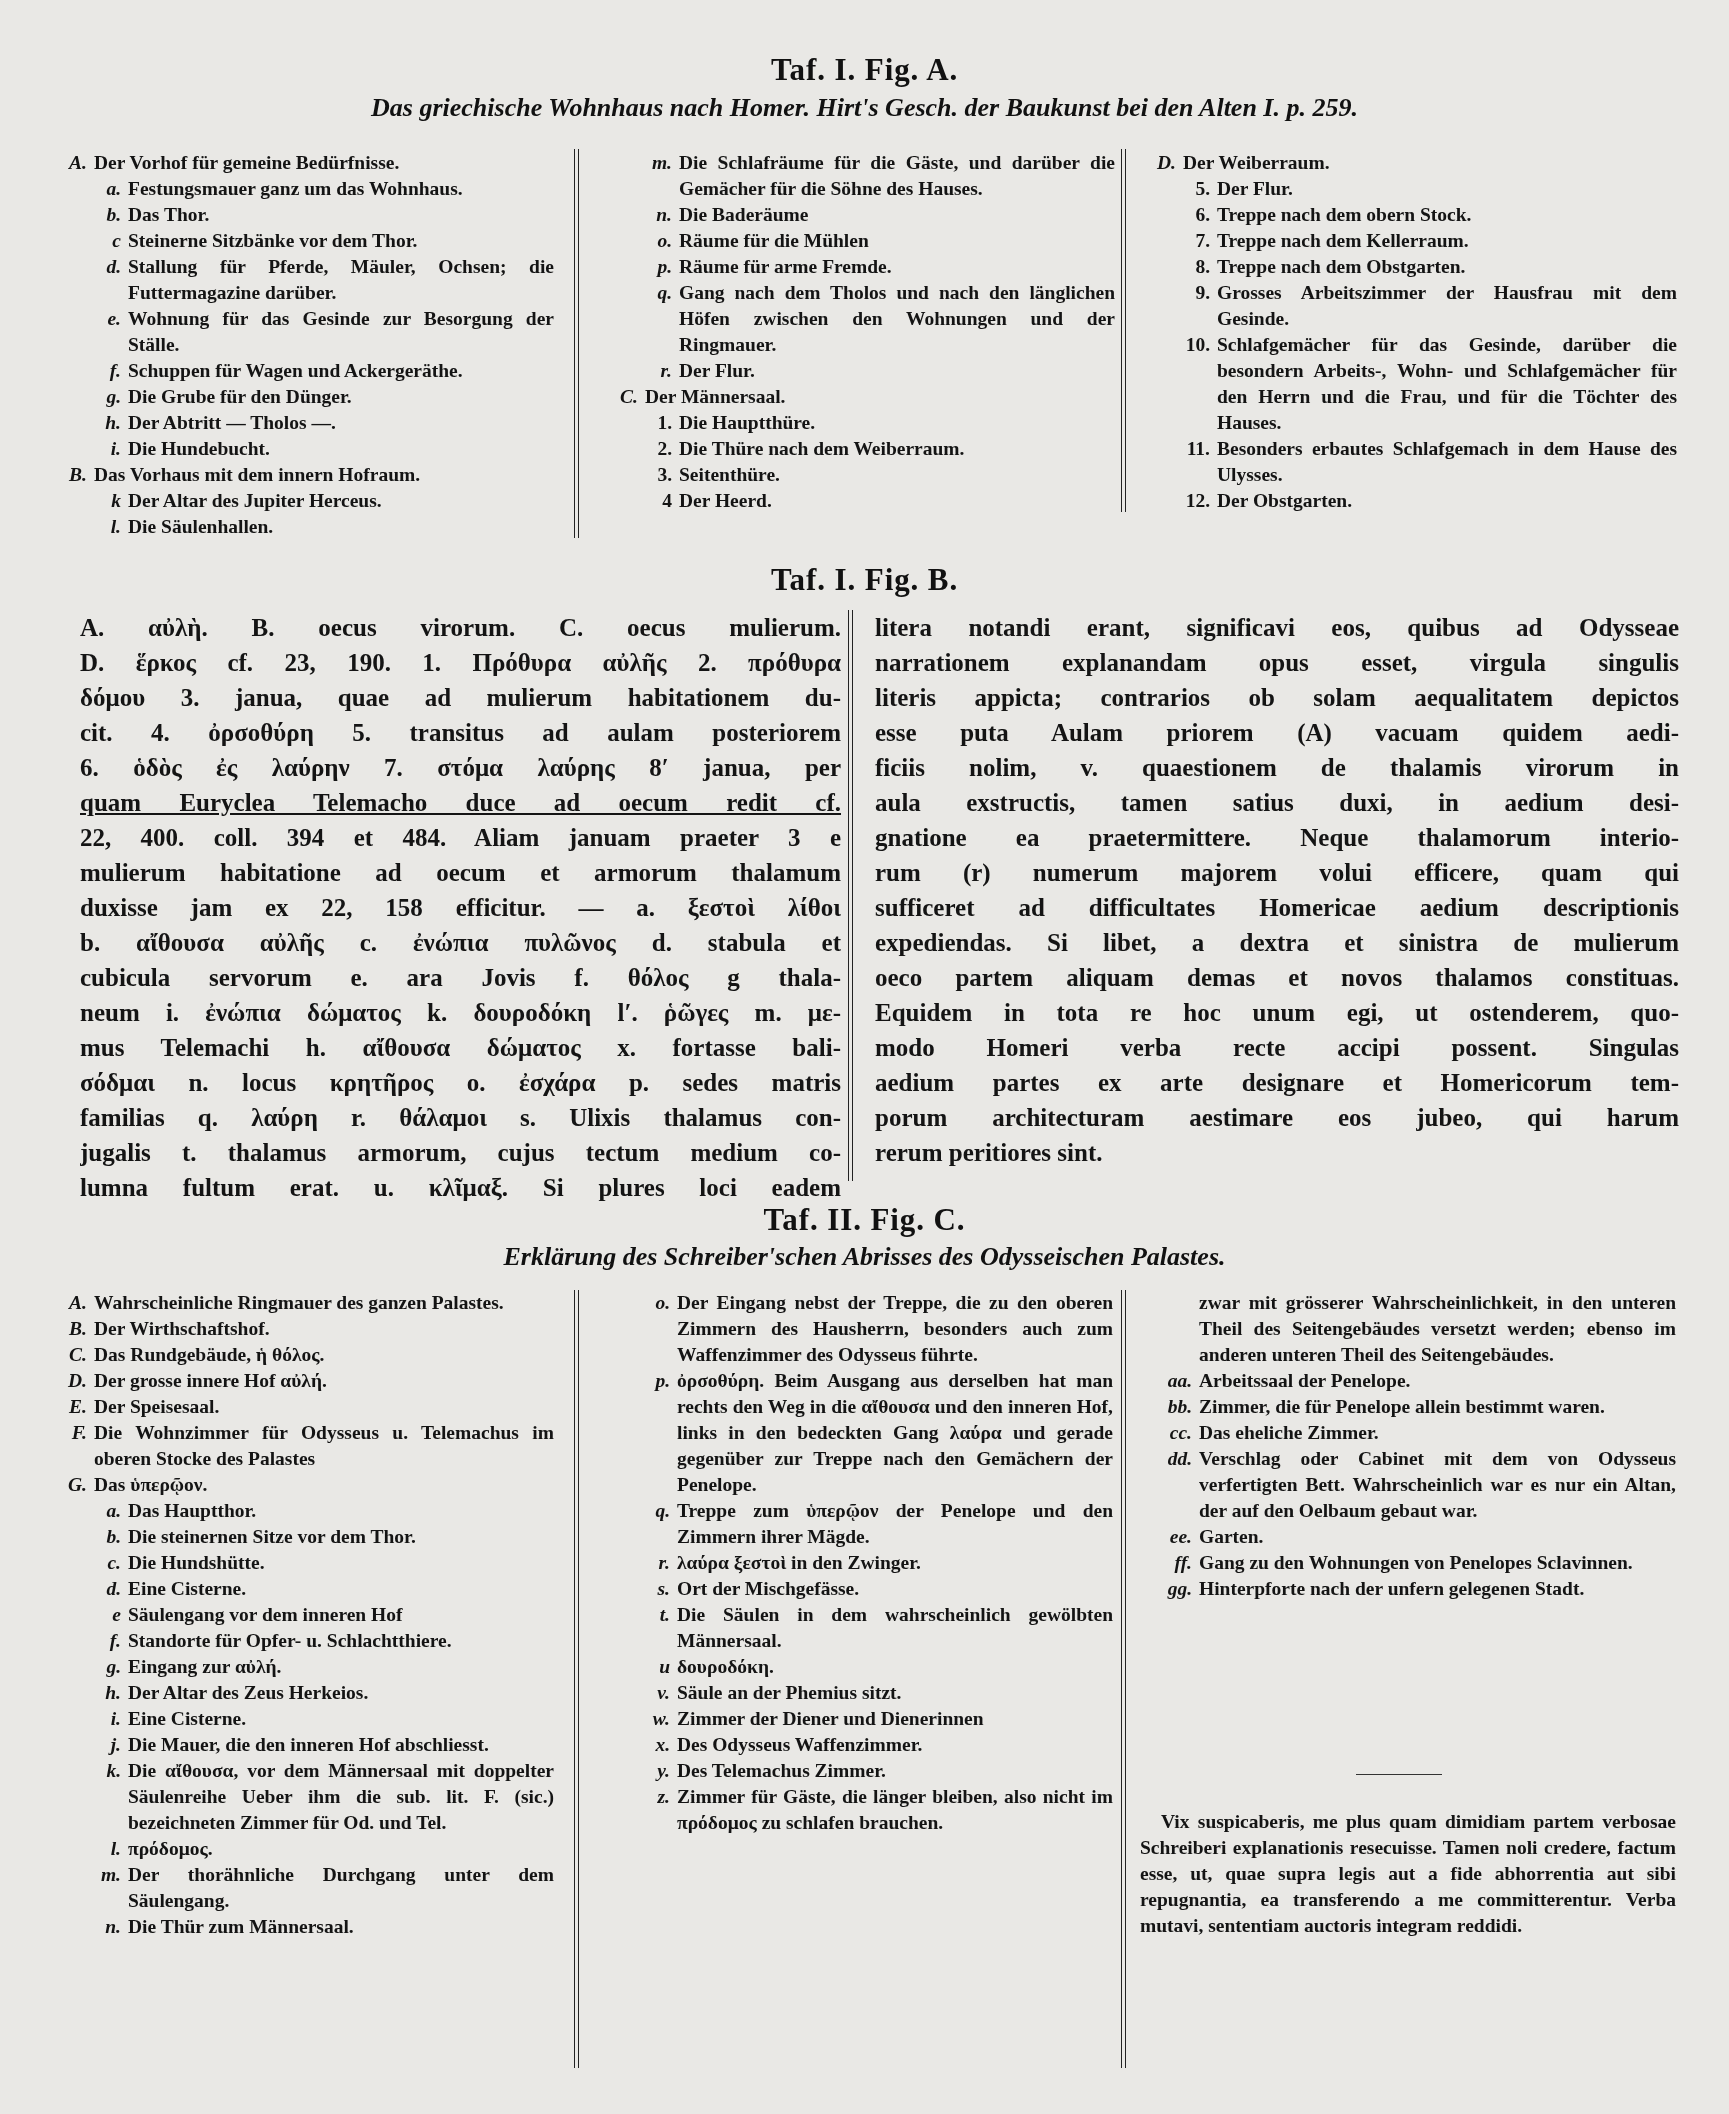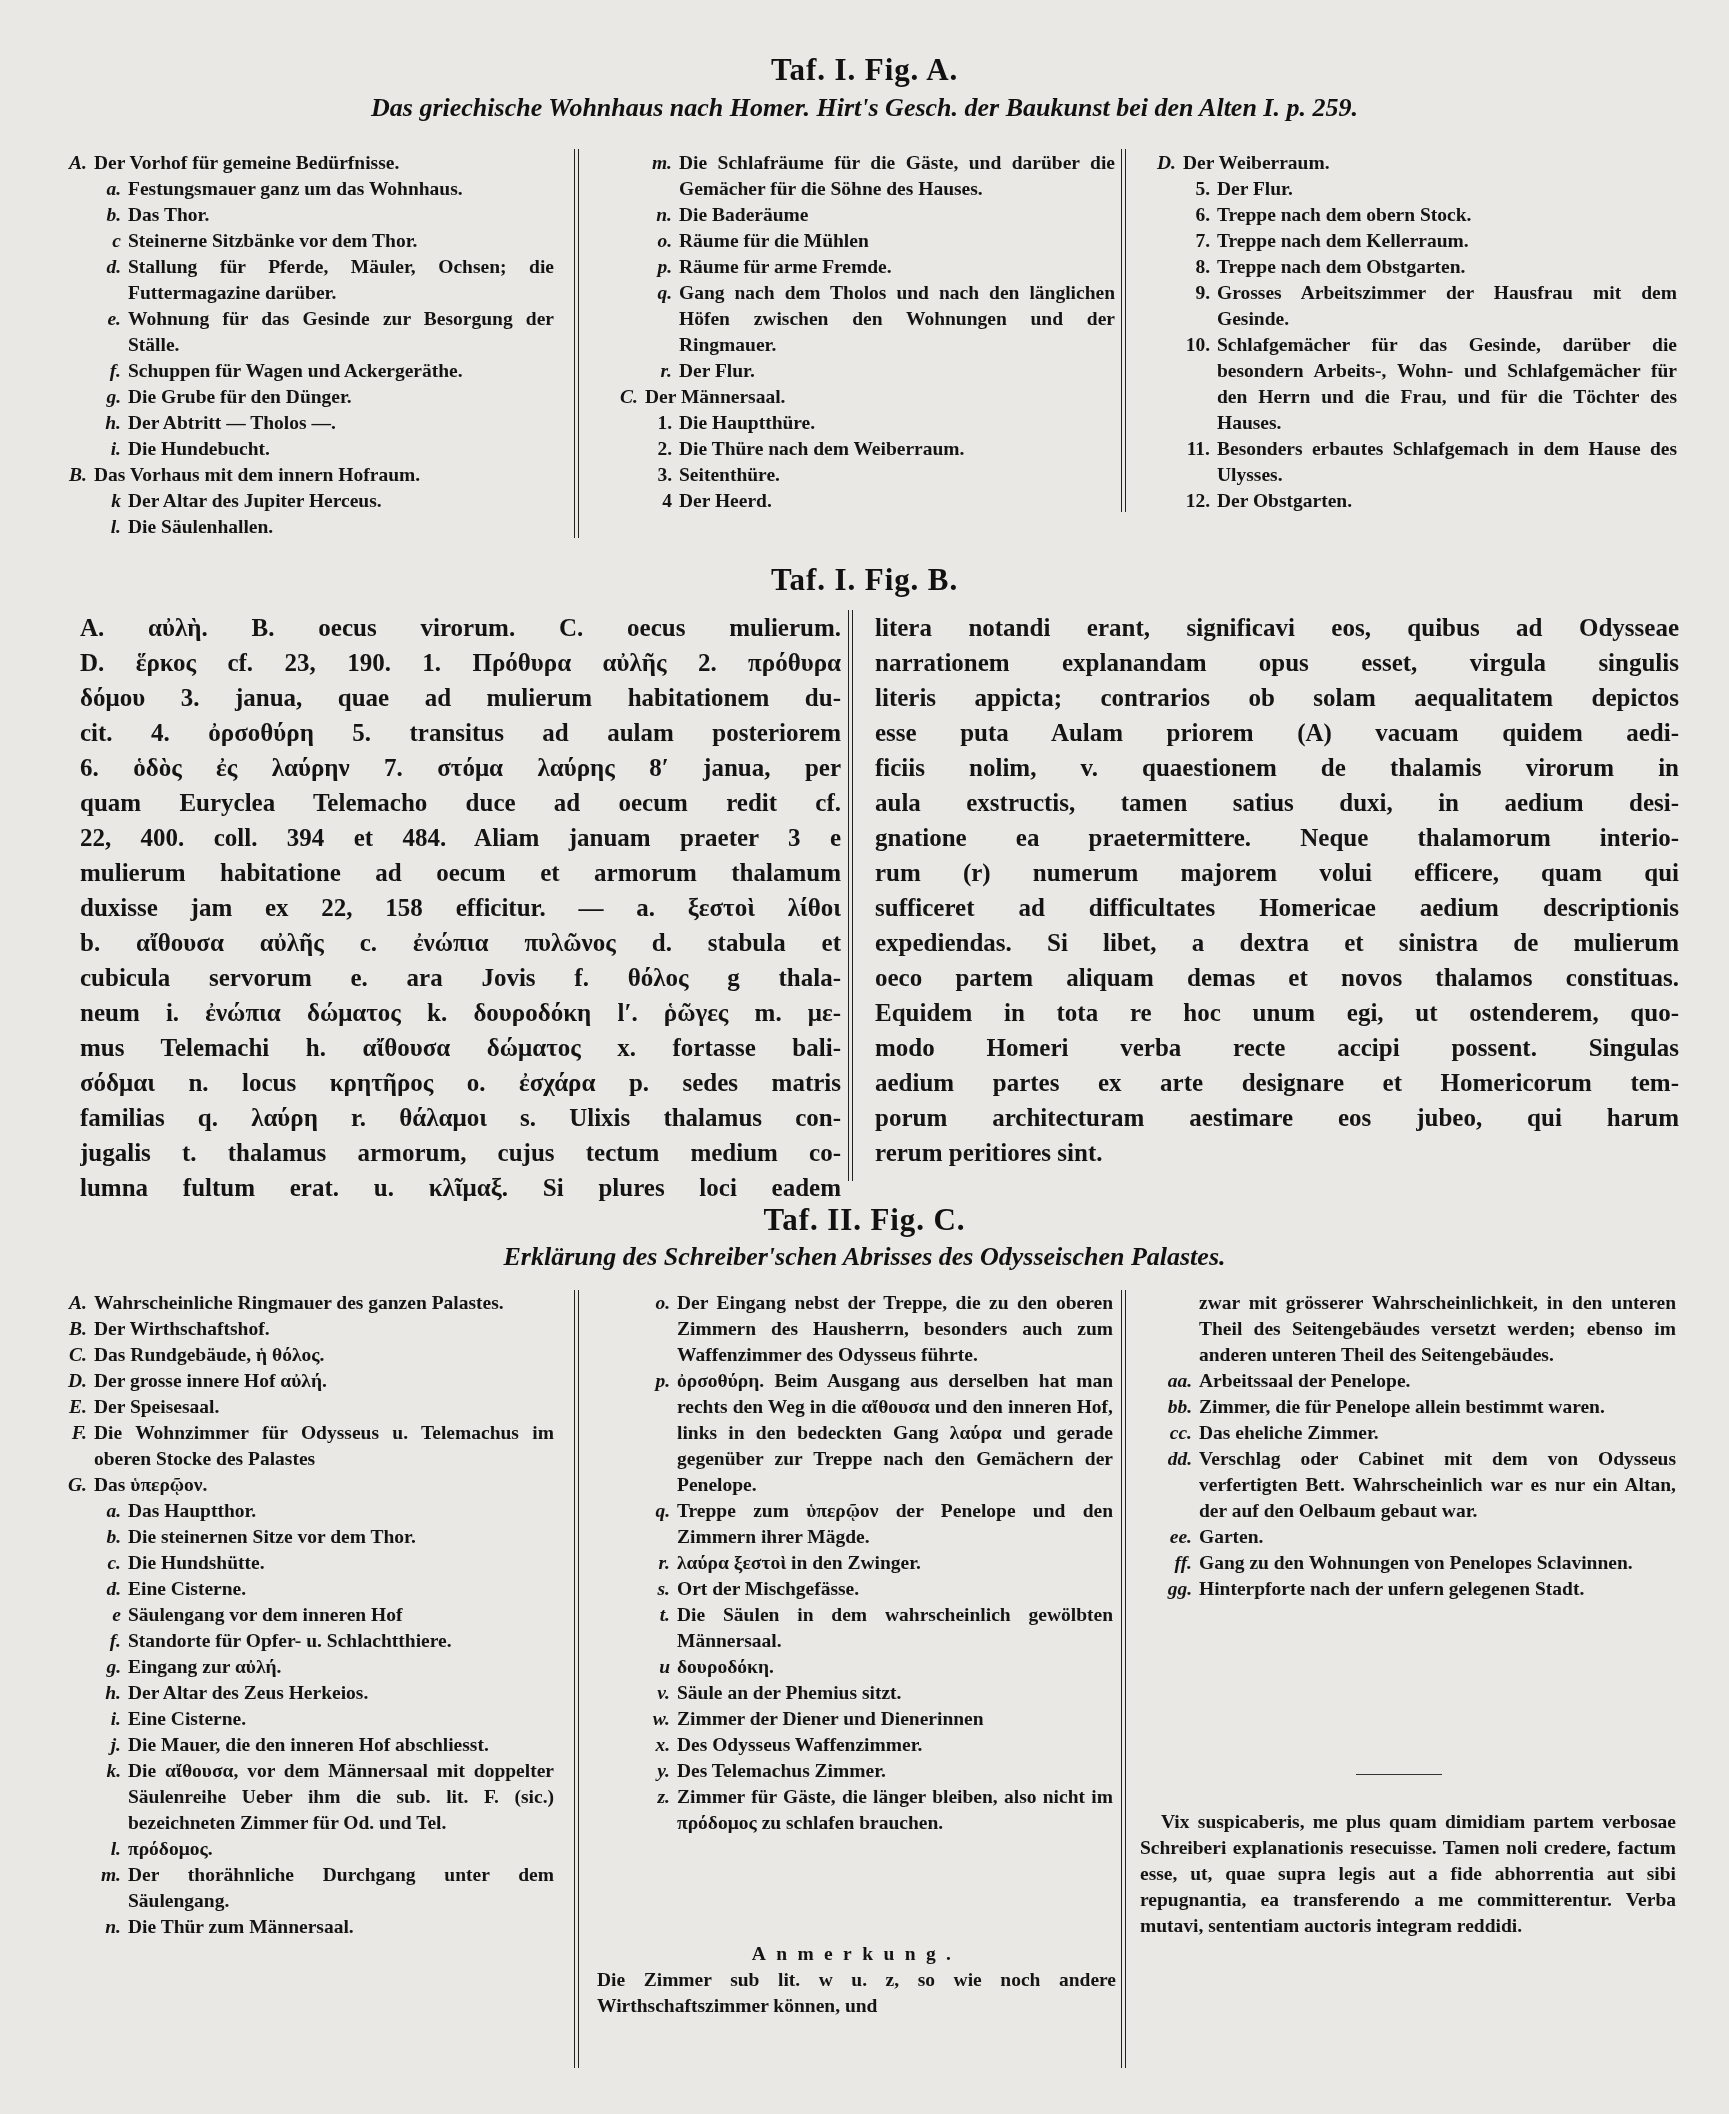--- a/index.html
+++ b/index.html
@@ -206,21 +206,21 @@
       </div>
     </div>
 
   <div class="center-head fig-label" style="top:562px;">Taf. I. Fig. B.</div>
   <div class="prose latin-left" id="fb-left" style="left:80px; top:610px; width:761px;">
       <div style="text-align: justify; text-align-last: justify; white-space: normal; overflow: hidden; height: 35px;">A. αὐλὴ.  B. oecus virorum.  C. oecus mulierum.</div>
       <div style="text-align: justify; text-align-last: justify; white-space: normal; overflow: hidden; height: 35px;">D. ἕρκος cf. 23, 190.  1. Πρόθυρα αὐλῆς  2. πρόθυρα</div>
       <div style="text-align: justify; text-align-last: justify; white-space: normal; overflow: hidden; height: 35px;">δόμου  3. janua, quae ad mulierum habitationem du-</div>
       <div style="text-align: justify; text-align-last: justify; white-space: normal; overflow: hidden; height: 35px;">cit.  4. ὀρσοθύρη  5. transitus ad aulam posteriorem</div>
       <div style="text-align: justify; text-align-last: justify; white-space: normal; overflow: hidden; height: 35px;">6. ὁδὸς ἐς λαύρην  7. στόμα λαύρης  8′ janua, per</div>
-      <div style="text-align: justify; text-align-last: justify; white-space: normal; overflow: hidden; height: 35px;">quam Euryclea Telemacho duce ad oecum redit cf.</div>
+      <div style="text-align: justify; text-align-last: justify; white-space: normal; overflow: hidden; height: 35px; text-decoration: underline;">quam Euryclea Telemacho duce ad oecum redit cf.</div>
       <div style="text-align: justify; text-align-last: justify; white-space: normal; overflow: hidden; height: 35px;">22, 400. coll. 394 et 484.  Aliam januam praeter 3 e</div>
       <div style="text-align: justify; text-align-last: justify; white-space: normal; overflow: hidden; height: 35px;">mulierum habitatione ad oecum et armorum thalamum</div>
       <div style="text-align: justify; text-align-last: justify; white-space: normal; overflow: hidden; height: 35px;">duxisse jam ex 22, 158 efficitur. — a. ξεστοὶ λίθοι</div>
       <div style="text-align: justify; text-align-last: justify; white-space: normal; overflow: hidden; height: 35px;">b. αἴθουσα αὐλῆς  c. ἐνώπια πυλῶνος  d. stabula et</div>
       <div style="text-align: justify; text-align-last: justify; white-space: normal; overflow: hidden; height: 35px;">cubicula servorum  e. ara Jovis  f. θόλος  g thala-</div>
       <div style="text-align: justify; text-align-last: justify; white-space: normal; overflow: hidden; height: 35px;">neum  i. ἐνώπια δώματος  k. δουροδόκη  l′. ῥῶγες  m. με-</div>
       <div style="text-align: justify; text-align-last: justify; white-space: normal; overflow: hidden; height: 35px;">mus Telemachi  h. αἴθουσα δώματος  x. fortasse bali-</div>
       <div style="text-align: justify; text-align-last: justify; white-space: normal; overflow: hidden; height: 35px;">σόδμαι  n. locus κρητῆρος  o. ἐσχάρα  p. sedes matris</div>
       <div style="text-align: justify; text-align-last: justify; white-space: normal; overflow: hidden; height: 35px;">familias  q. λαύρη  r. θάλαμοι  s. Ulixis thalamus con-</div>
       <div style="text-align: justify; text-align-last: justify; white-space: normal; overflow: hidden; height: 35px;">jugalis  t. thalamus armorum, cujus tectum medium co-</div>
@@ -414,23 +414,19 @@
           <span class="key">ff.</span>
           <span class="txt">Gang zu den Wohnungen von Penelopes Sclavinnen.</span>
         </div>
         <div class="entry">
           <span class="key">gg.</span>
           <span class="txt">Hinterpforte nach der unfern gelegenen Stadt.</span>
         </div>
       </div>
   </div>
 
-  <div class="col" style="left:597px; top:1941px; width:519px;">
-    <div class="note-title">Anmerkung.</div>
-    <div style="text-align:justify; padding-left:0; text-indent:0;">Die Zimmer sub lit. w u. z, so wie noch andere Wirthschaftszimmer können, und</div>
-  </div>
 
   <div class="hrule" style="left:1356px; top:1774px; width:86px;"></div>
 
   <div class="prose final" style="left:1140px; top:1809px; width:536px; text-indent:21px;">Vix suspicaberis, me plus quam dimidiam partem verbosae Schreiberi explanationis resecuisse.  Tamen noli credere, factum esse, ut, quae supra legis aut a fide abhorrentia aut sibi repugnantia, ea transferendo a me committerentur.  Verba mutavi, sententiam auctoris integram reddidi.</div>
 
 </div>
 
 
 </body></html>

